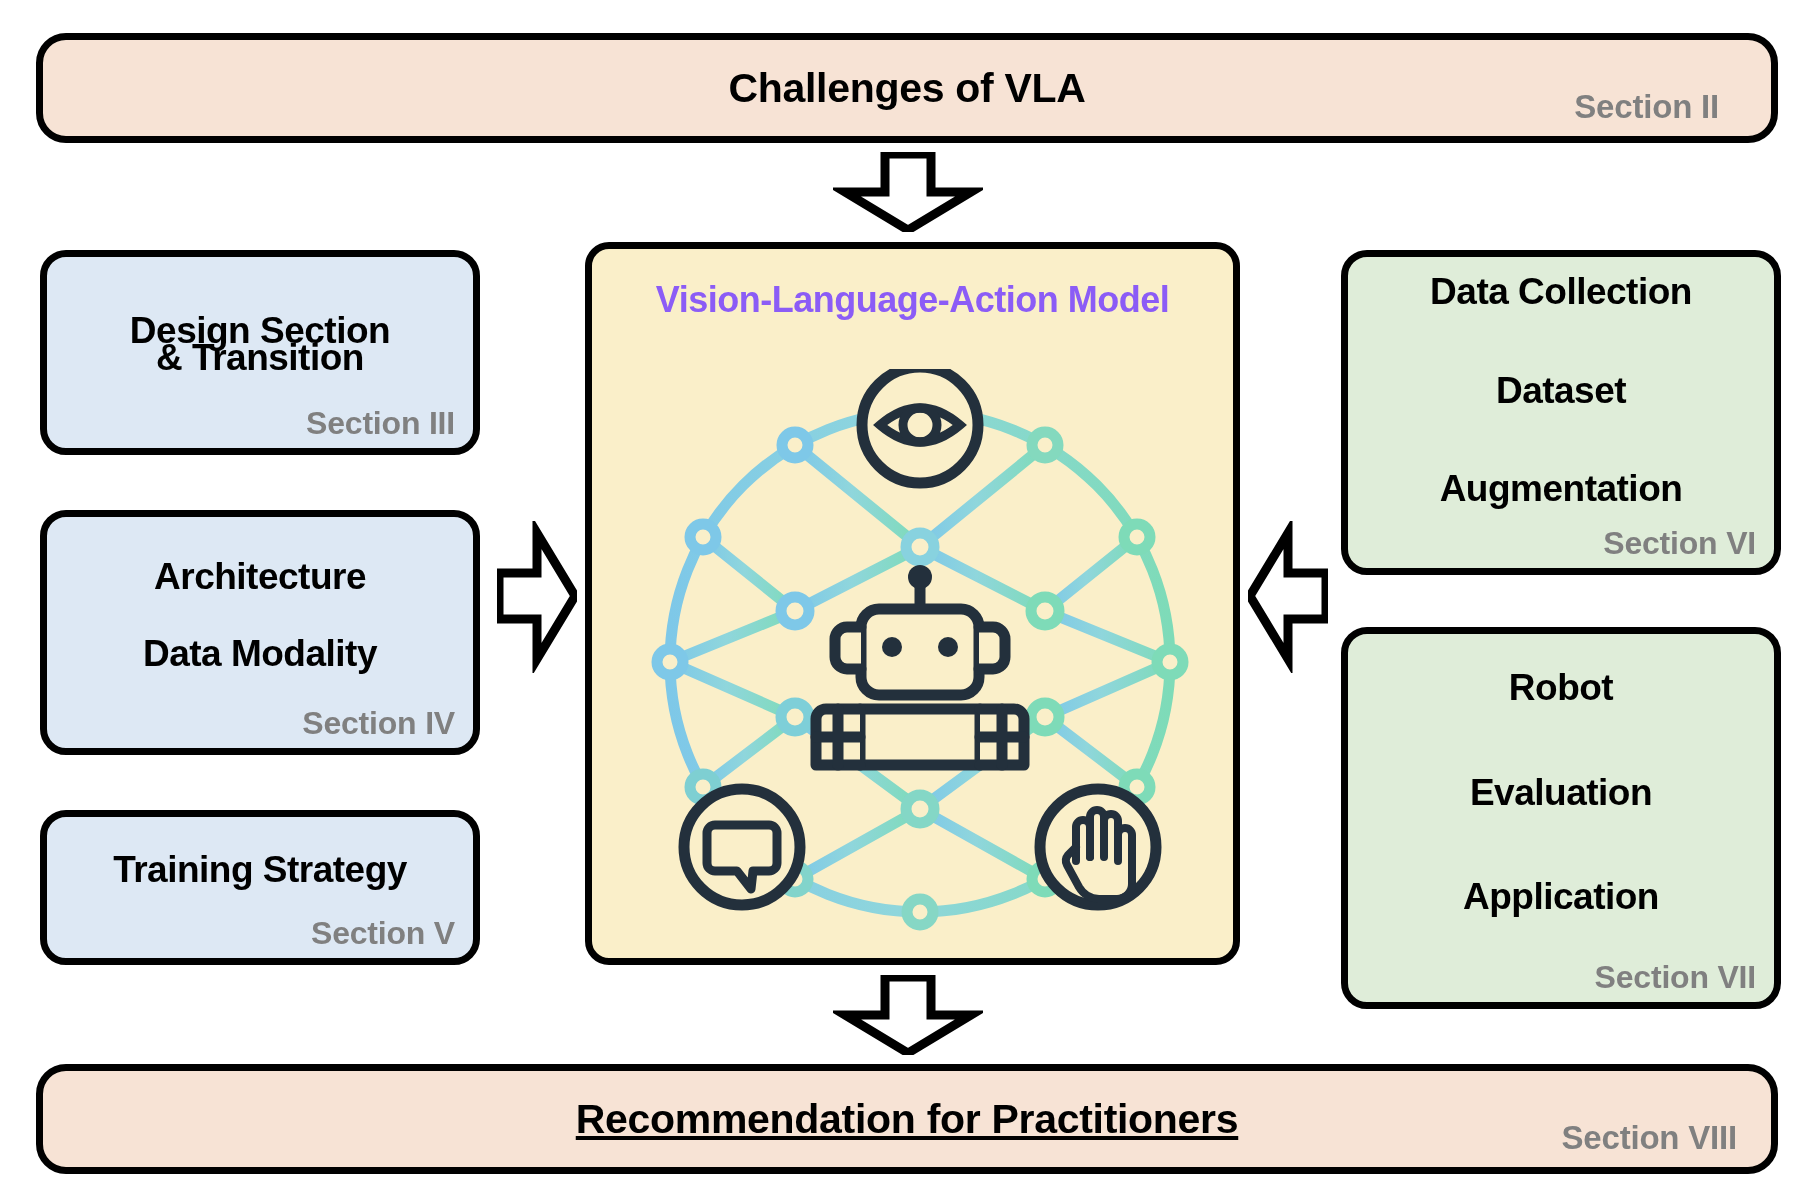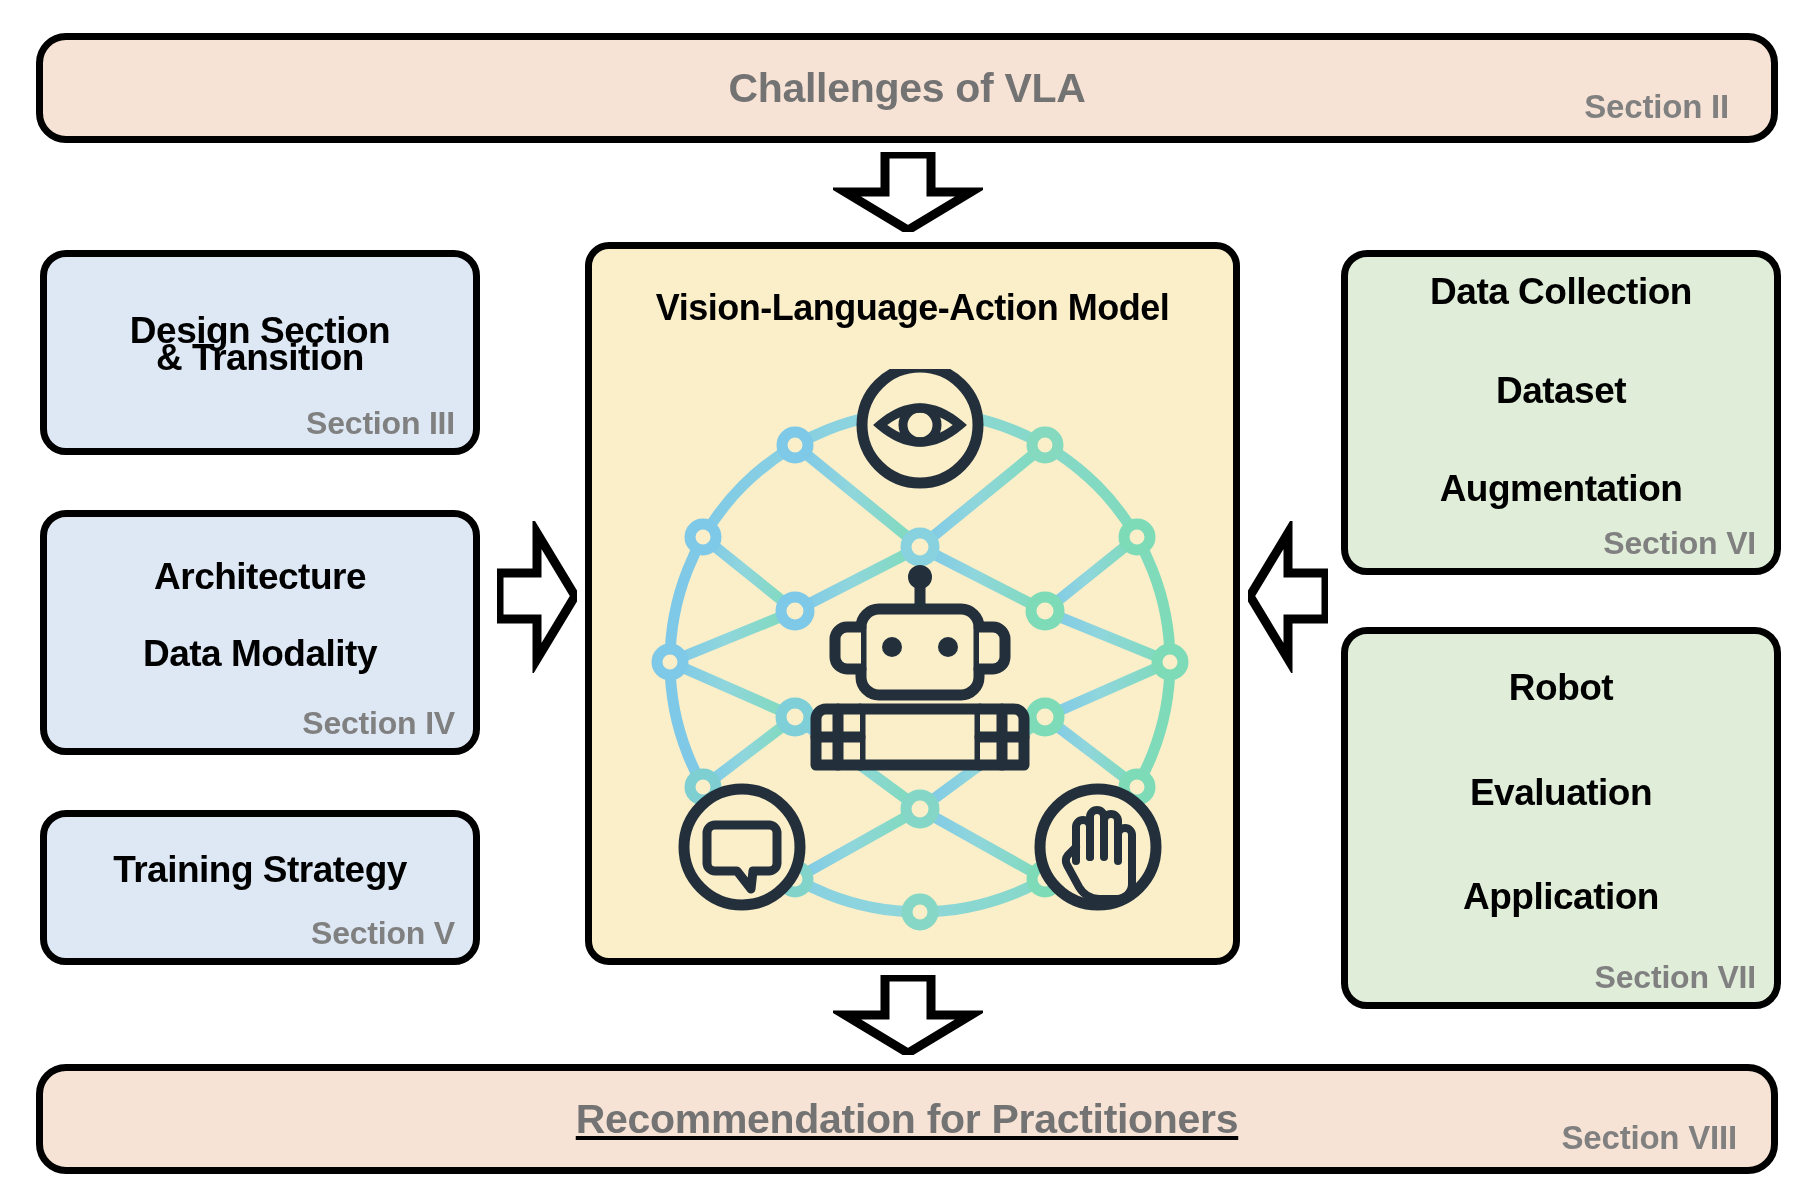--- a/index.html
+++ b/index.html
@@ -33,40 +33,40 @@
 
   .banner {
     border-radius: 30px;
     background: #F7E3D5;
     flex-direction: row;
     align-items: center;
     justify-content: center;
   }
   .banner-title {
     font-weight: bold;
-    color: #737373;
+    color: #000000;
     letter-spacing: -0.3px;
   }
   .section-tag {
     position: absolute;
     font-weight: bold;
     color: #808080;
     letter-spacing: -0.2px;
   }
 
   
   #top-banner {
     left: 36px;
     top: 33px;
     width: 1742px;
     height: 110px;
   }
   #top-banner .banner-title { font-size: 41px; }
   #top-banner .section-tag {
-    right: 42px;
+    right: 52px;
     bottom: 10px;
     font-size: 33px;
   }
 
   
   #bottom-banner {
     left: 36px;
     top: 1064px;
     width: 1742px;
     height: 110px;
@@ -121,22 +121,22 @@
     width: 655px;
     height: 723px;
     background: #FAEFC9;
     border-radius: 24px;
     align-items: center;
     justify-content: flex-start;
   }
   #center-title {
     font-size: 36px;
     font-weight: bold;
-    color: #000000;
-    margin-top: 38px;
+    color: #8b5cf6;
+    margin-top: 30px;
     letter-spacing: -0.5px;
     text-align: center;
   }
   #center-graphic {
     position: absolute;
     left: 32px;
     top: 120px;
     width: 592px;
     height: 586px;
   }

